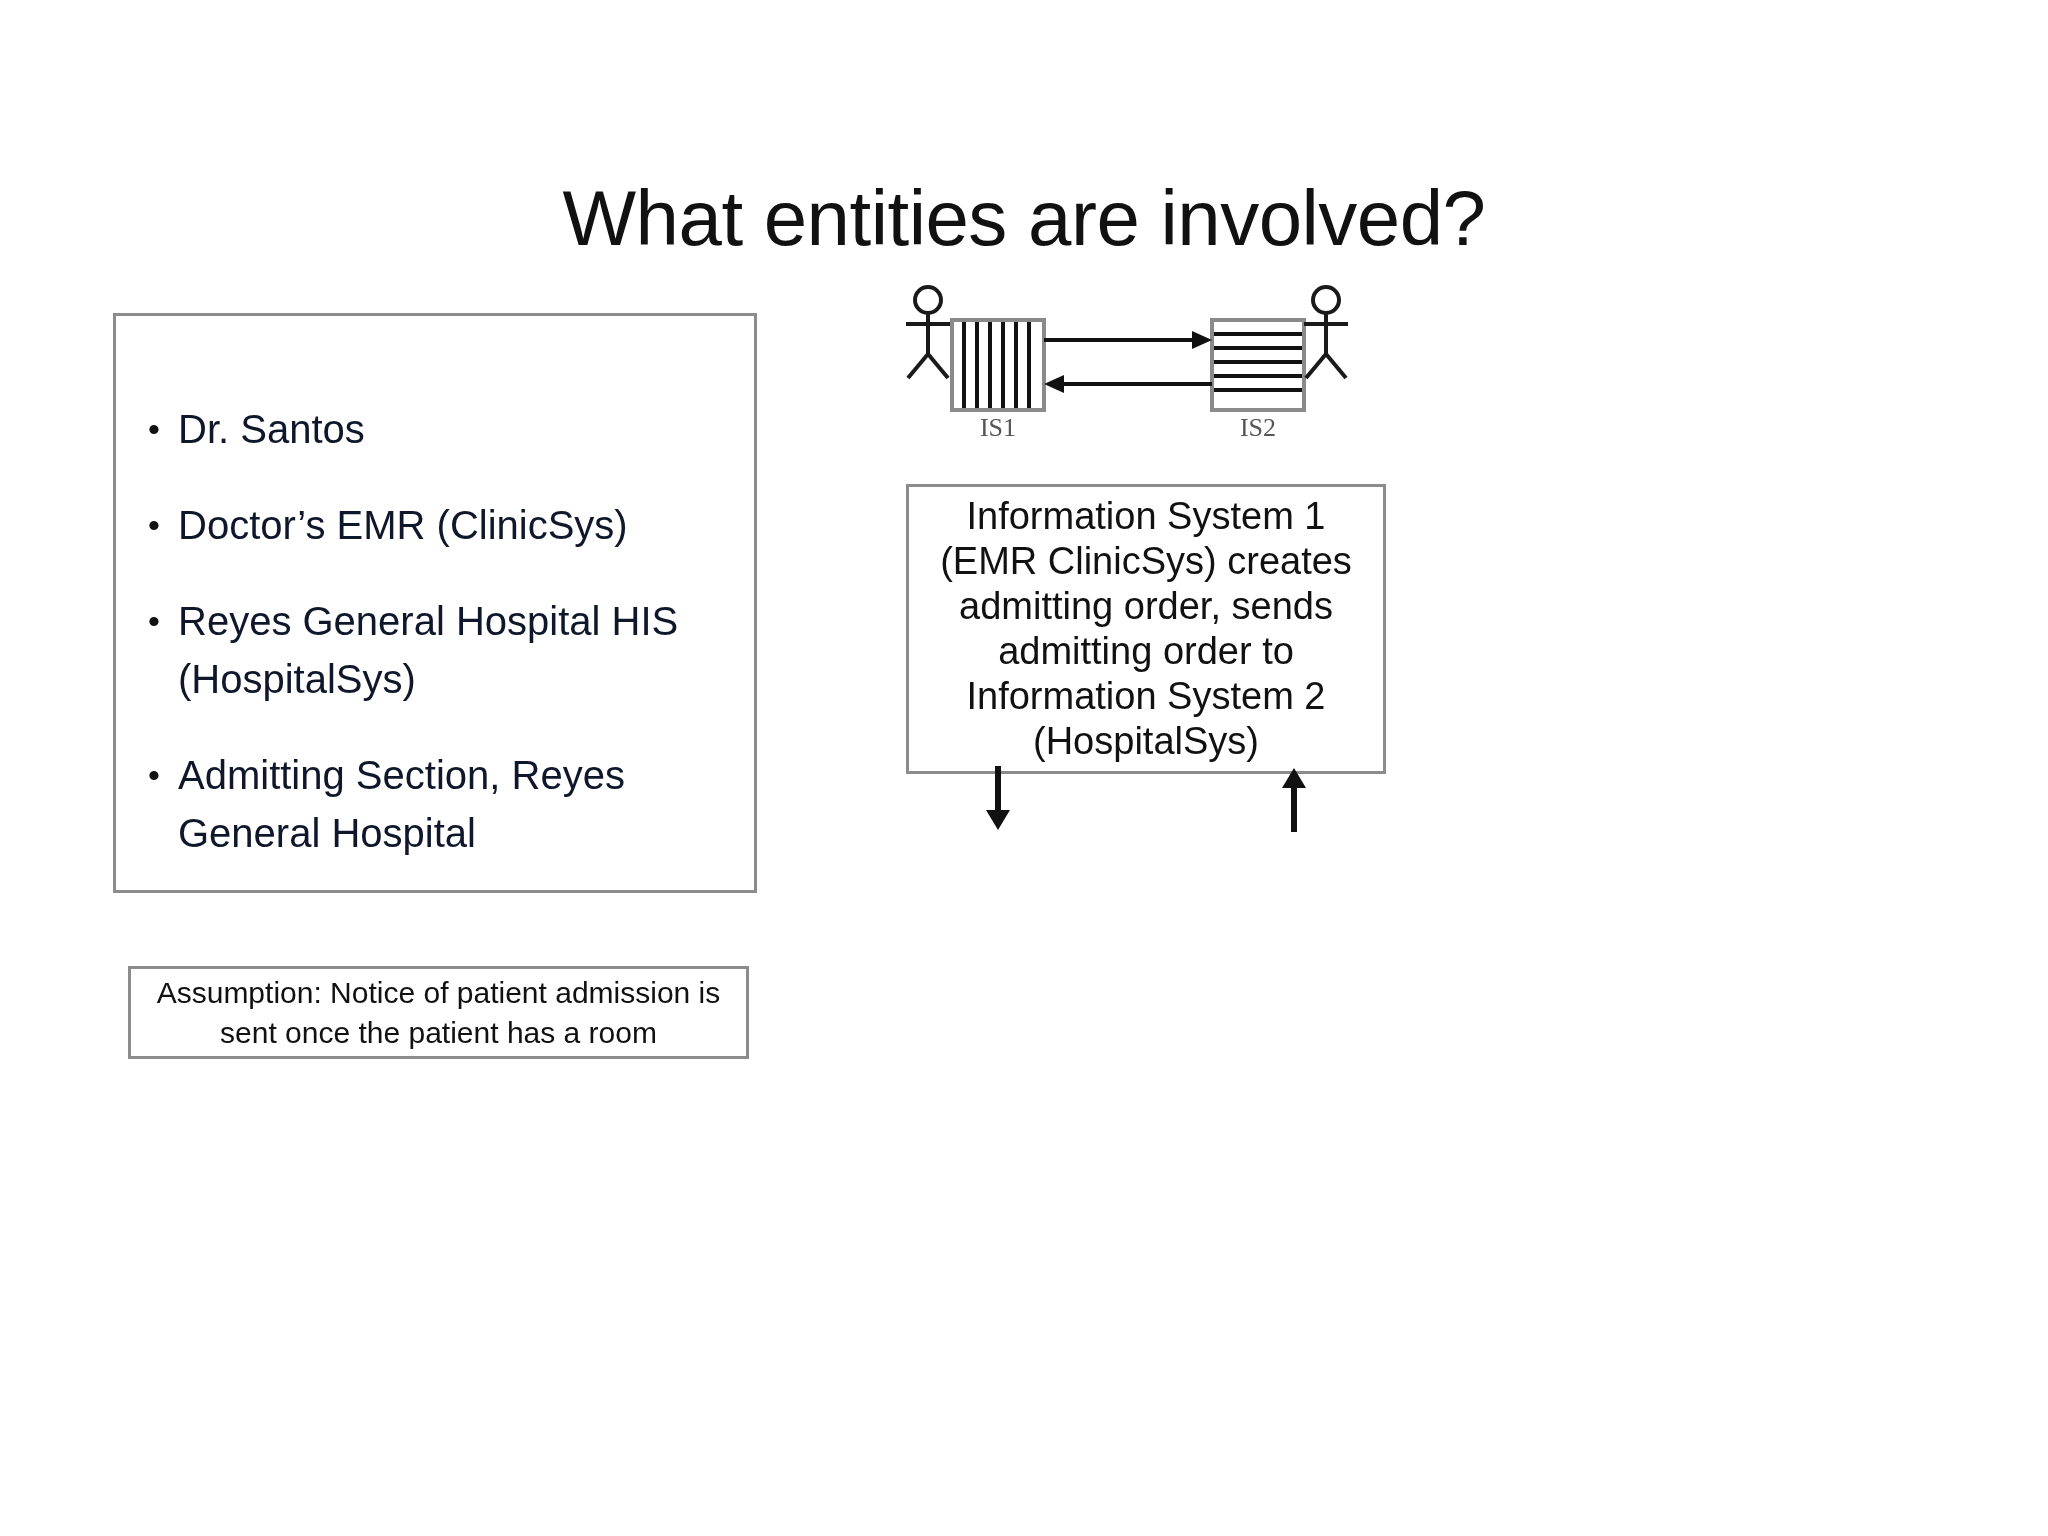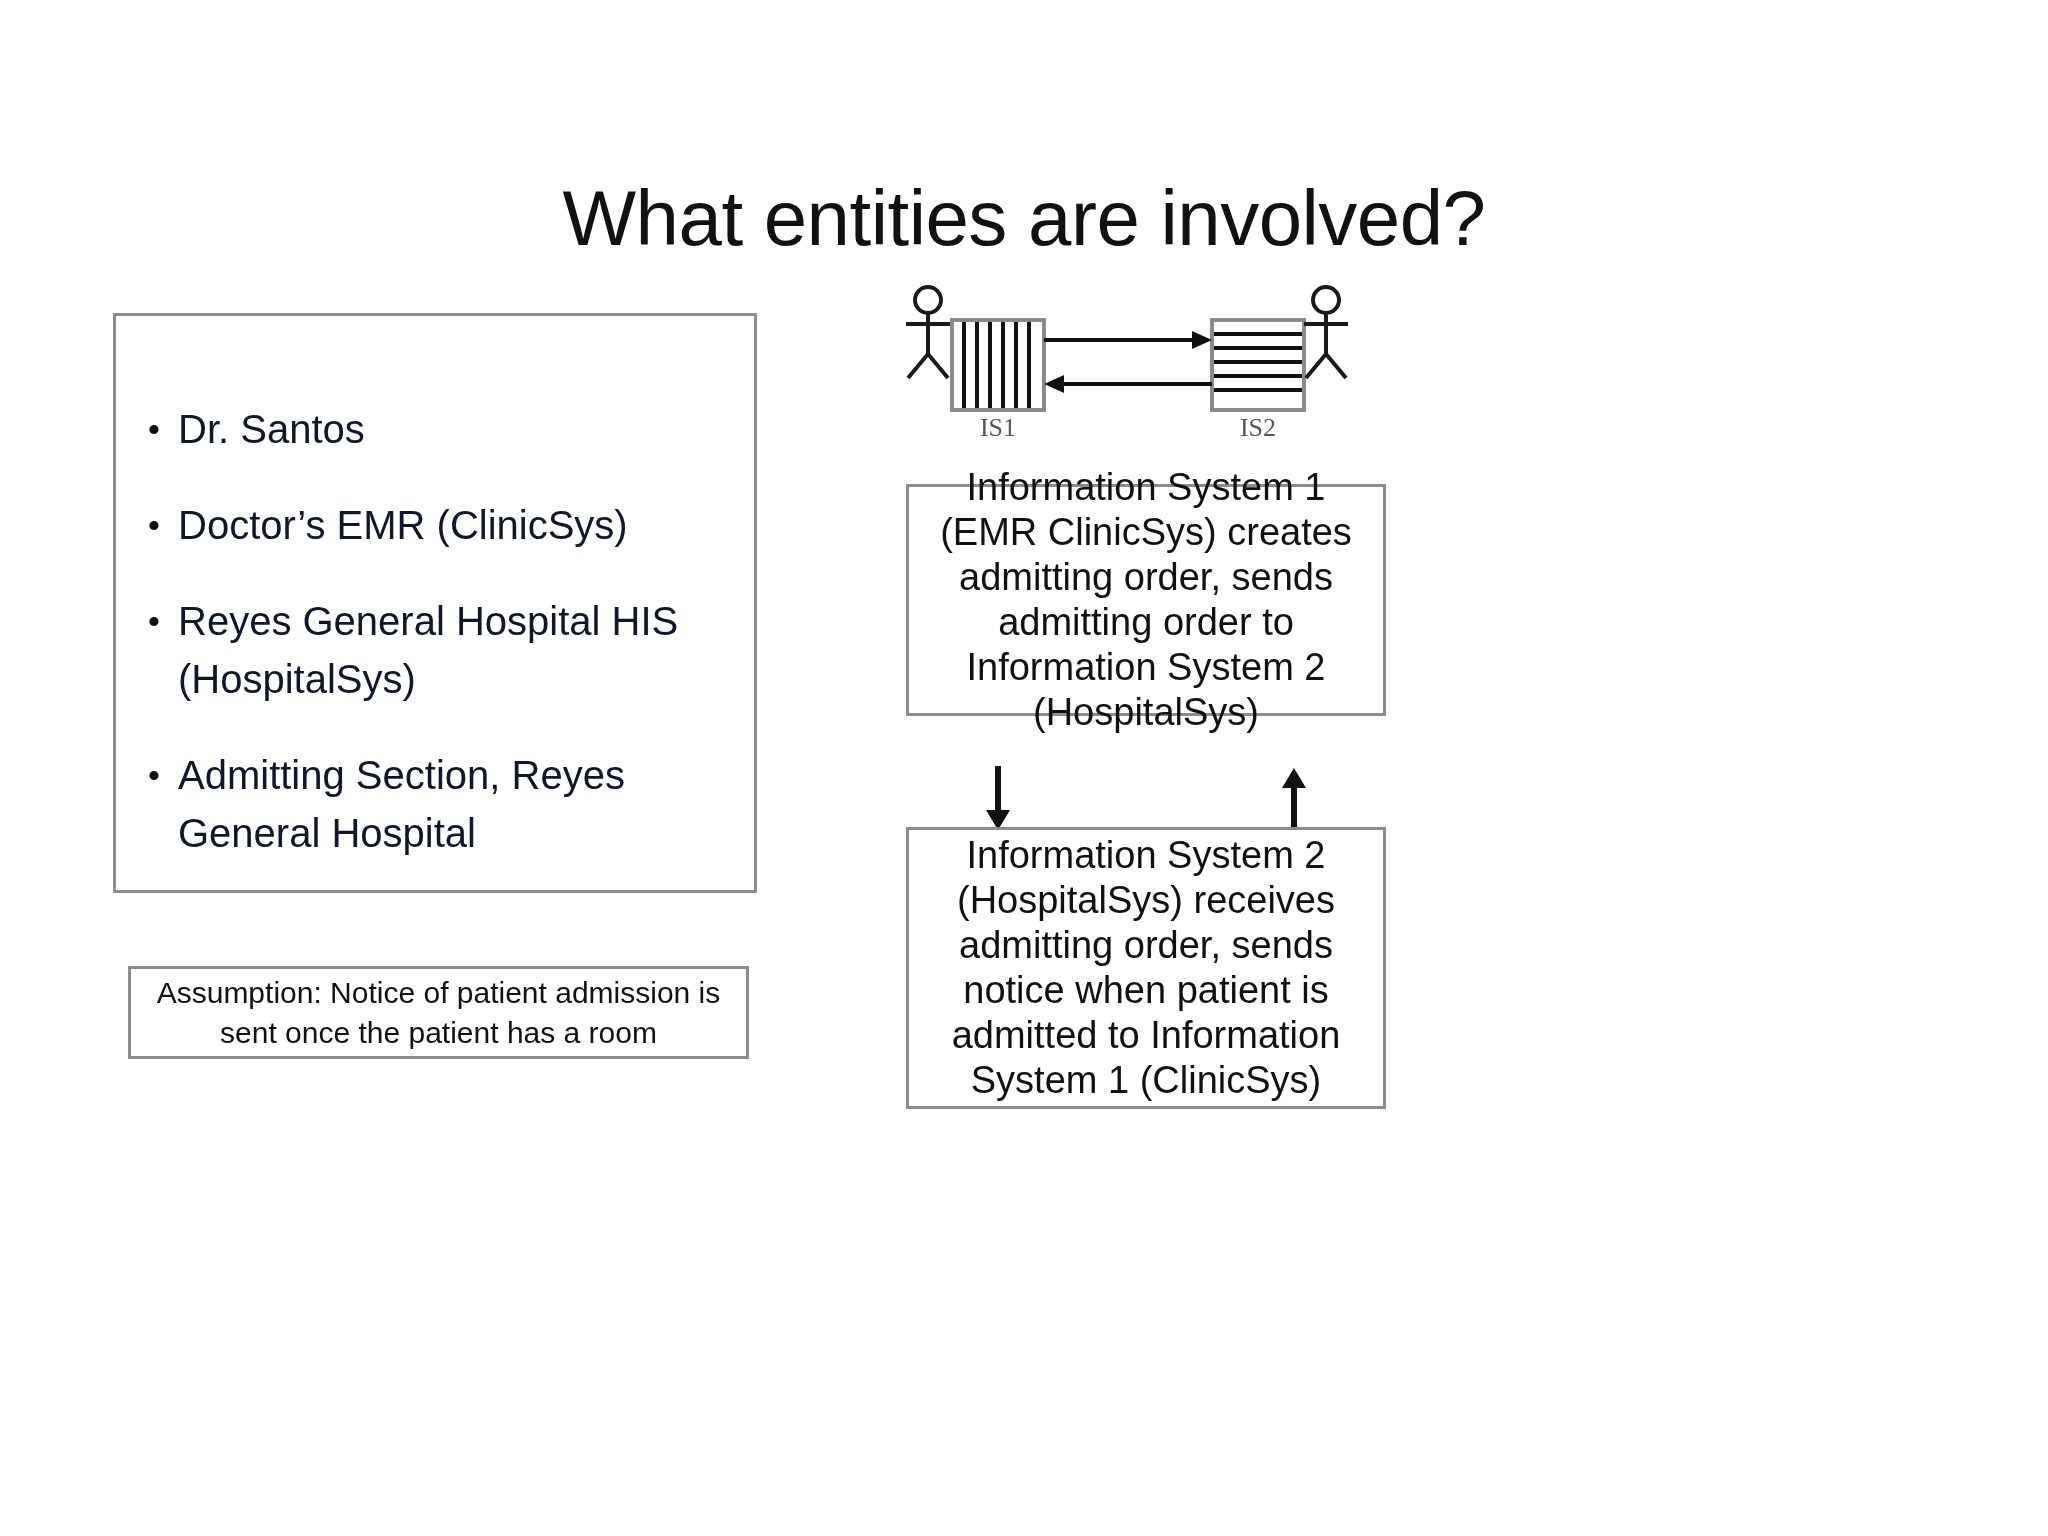--- a/index.html
+++ b/index.html
@@ -118,21 +118,21 @@
     box-sizing: border-box;
     background: #ffffff;
     display: flex;
     align-items: center;
     justify-content: center;
   }
   .flow-box-1 {
     left: 906px;
     top: 484px;
     width: 480px;
-    height: 232px;
+    height: 290px;
   }
   .flow-box-2 {
     left: 906px;
     top: 827px;
     width: 480px;
     height: 282px;
   }
   .flow-text {
     font-size: 38px;
     line-height: 45px;
@@ -255,17 +255,14 @@
         <line x1="92" y1="0" x2="92" y2="50" stroke="#111111" stroke-width="6"></line>
         <polygon points="92,64 80,44 104,44" fill="#111111"></polygon>
       </g>
       <g>
         <line x1="388" y1="66" x2="388" y2="16" stroke="#111111" stroke-width="6"></line>
         <polygon points="388,2 376,22 400,22" fill="#111111"></polygon>
       </g>
     </svg>
   </div>
 
-  <div class="flow-box flow-box-2">
-    <div class="flow-text">Information System 2 (HospitalSys) receives admitting order, sends notice when patient is admitted to Information System 1 (ClinicSys)</div>
-  </div>
 
 </div>
 
 </body></html>

